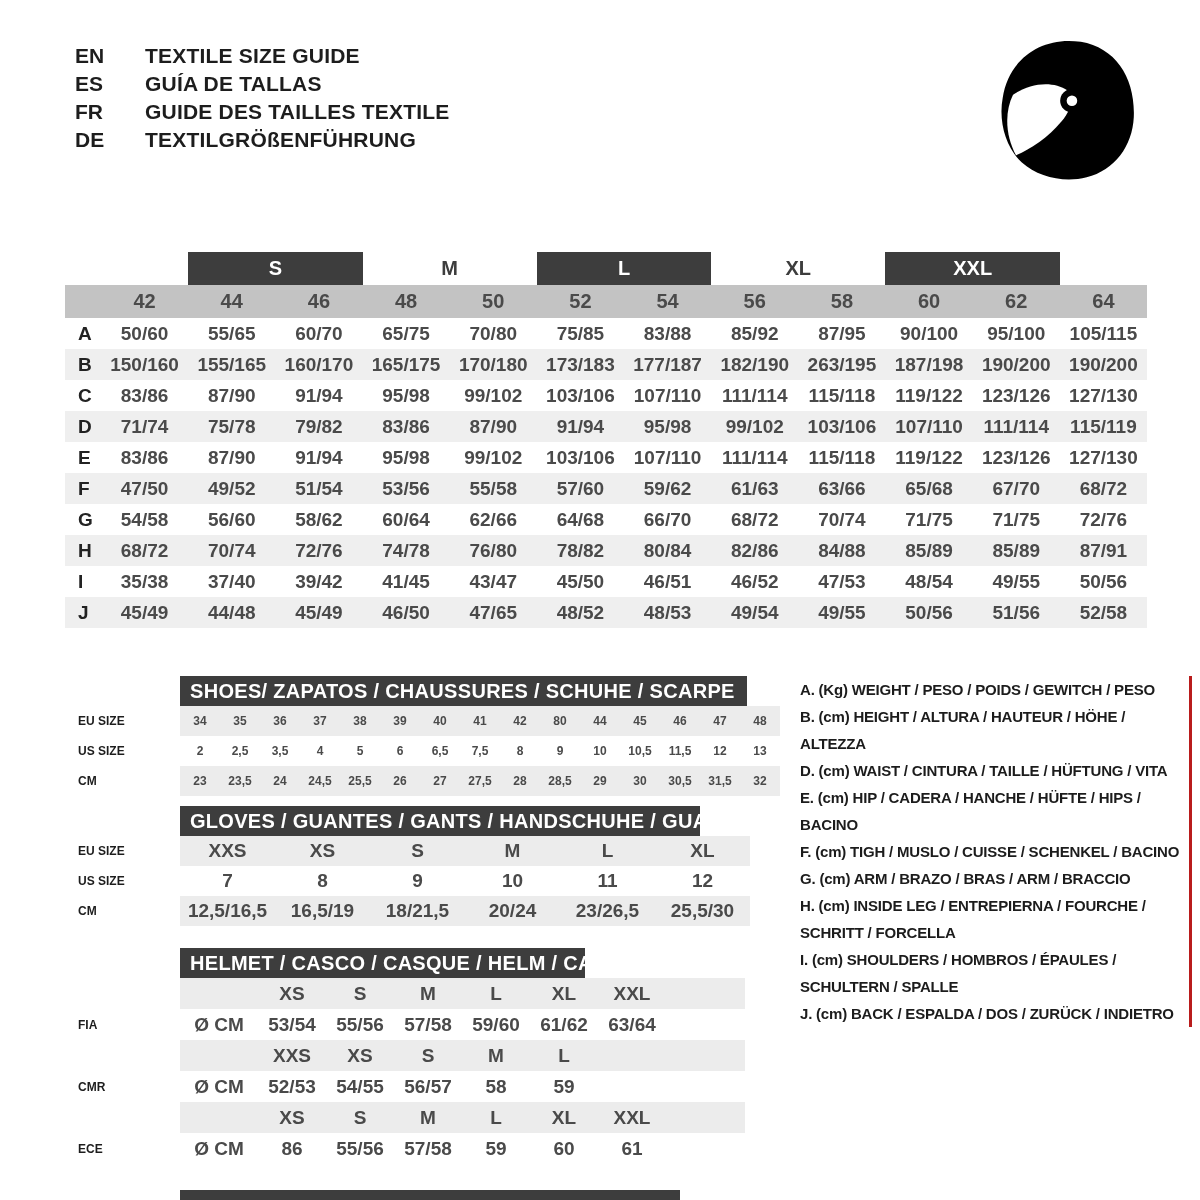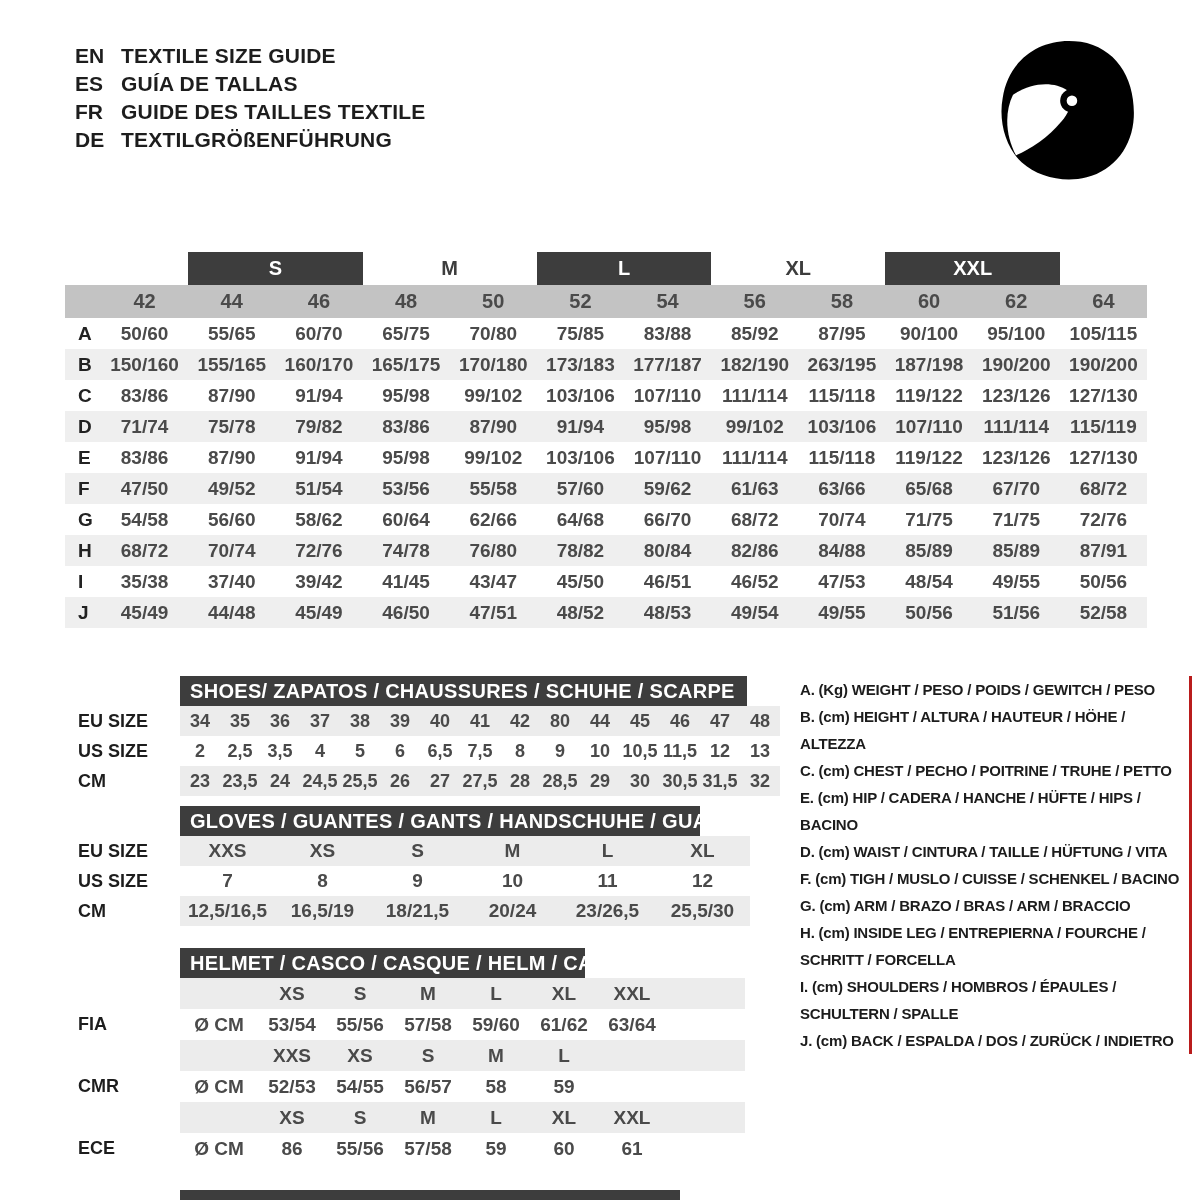--- a/index.html
+++ b/index.html
@@ -1,21 +1,21 @@
 <!DOCTYPE html>
 <html><head>
 <meta charset="utf-8">
 <style>
   html,body{margin:0;padding:0;background:#fff;}
   .page{position:relative;width:1200px;height:1200px;background:#fff;
         font-family:"Liberation Sans",sans-serif;color:#222;overflow:hidden;}
 
   
   .lang-block{position:absolute;left:75px;top:42px;}
-  .lang-row{display:flex;height:28px;align-items:center;}
+  .lang-row{display:flex;height:28px;align-items:center;gap:24px;}
   .lang-code{width:46px;font-weight:bold;font-size:21px;color:#1d1d1d;}
   .lang-title{font-weight:bold;font-size:21px;color:#1d1d1d;letter-spacing:.2px;}
 
   
   .helmet-icon{position:absolute;left:988px;top:30px;width:162px;height:168px;}
 
   
   .main-table{position:absolute;left:65px;top:252px;width:1082px;}
   .grid13{display:grid;grid-template-columns:36px repeat(12,1fr);}
   .band-row{height:33px;}
@@ -31,27 +31,27 @@
             font-size:19px;color:#222;}
   .cell{display:flex;align-items:center;justify-content:center;font-weight:bold;
         font-size:19px;color:#4a4a4a;white-space:nowrap;}
 
   
   .sub{position:absolute;left:65px;}
   .sub-header{margin-left:115px;background:#3d3d3d;color:#fff;font-weight:bold;
               font-size:20px;height:30px;line-height:30px;padding-left:10px;
               letter-spacing:.3px;white-space:nowrap;overflow:hidden;}
   .sub-label{display:flex;align-items:center;padding-left:13px;font-weight:bold;
-             font-size:18px;color:#1d1d1d;background:#fff;white-space:nowrap;}
+             font-size:12px;color:#1d1d1d;background:#fff;white-space:nowrap;}
   .sub-row{height:30px;}
   .shaded-cell{background:#ececec;}
   .shoes{top:676px;width:715px;}
   .shoes .sub-header{width:557px;}
   .shoes-grid{display:grid;grid-template-columns:115px repeat(15,40px);}
-  .shoes .cell{font-size:18px;}
+  .shoes .cell{font-size:12px;}
   .gloves{top:806px;width:685px;}
   .gloves .sub-header{width:510px;}
   .gloves-grid{display:grid;grid-template-columns:115px repeat(6,95px);}
   .helmet{top:948px;width:680px;}
   .helmet .sub-header{width:395px;}
   .helmet-grid{display:grid;grid-template-columns:115px 78px repeat(6,68px) 1fr;}
   .helmet .sub-row{height:31px;}
 
   
   .legend{position:absolute;left:800px;top:676px;width:392px;min-height:338px;
@@ -253,21 +253,21 @@
           <div class="cell">48/54</div>
           <div class="cell">49/55</div>
           <div class="cell">50/56</div>
         </div>
         <div class="grid13 mt-row shaded">
           <div class="mt-label">J</div>
           <div class="cell">45/49</div>
           <div class="cell">44/48</div>
           <div class="cell">45/49</div>
           <div class="cell">46/50</div>
-          <div class="cell">47/51</div>
+          <div class="cell">47/65</div>
           <div class="cell">48/52</div>
           <div class="cell">48/53</div>
           <div class="cell">49/54</div>
           <div class="cell">49/55</div>
           <div class="cell">50/56</div>
           <div class="cell">51/56</div>
           <div class="cell">52/58</div>
         </div>
       </div>
   </div>
@@ -433,23 +433,22 @@
           <div class="cell">60</div>
           <div class="cell">61</div>
           <div class="cell"></div>
         </div>
       </div>
   </div>
 
   <div class="legend" id="legend">
       <div class="legend-entry">A. (Kg) WEIGHT / PESO / POIDS / GEWITCH / PESO</div>
       <div class="legend-entry">B. (cm) HEIGHT / ALTURA / HAUTEUR / HÖHE / ALTEZZA</div>
-      <div class="legend-entry">C. (cm) CHEST / PECHO / POITRINE / TRUHE / PETTO</div>
+      <div class="legend-entry">D. (cm) WAIST / CINTURA / TAILLE / HÜFTUNG / VITA</div>
       <div class="legend-entry">E. (cm) HIP / CADERA / HANCHE / HÜFTE / HIPS / BACINO</div>
-      <div class="legend-entry">D. (cm) WAIST / CINTURA / TAILLE / HÜFTUNG / VITA</div>
       <div class="legend-entry">F. (cm) TIGH / MUSLO / CUISSE / SCHENKEL / BACINO</div>
       <div class="legend-entry">G. (cm) ARM / BRAZO / BRAS / ARM / BRACCIO</div>
       <div class="legend-entry">H. (cm) INSIDE LEG / ENTREPIERNA / FOURCHE / SCHRITT / FORCELLA</div>
       <div class="legend-entry">I. (cm) SHOULDERS / HOMBROS / ÉPAULES / SCHULTERN / SPALLE</div>
       <div class="legend-entry">J. (cm) BACK / ESPALDA / DOS / ZURÜCK / INDIETRO</div>
     </div>
 
   <div class="bottom-bar"></div>
 
 </div>

